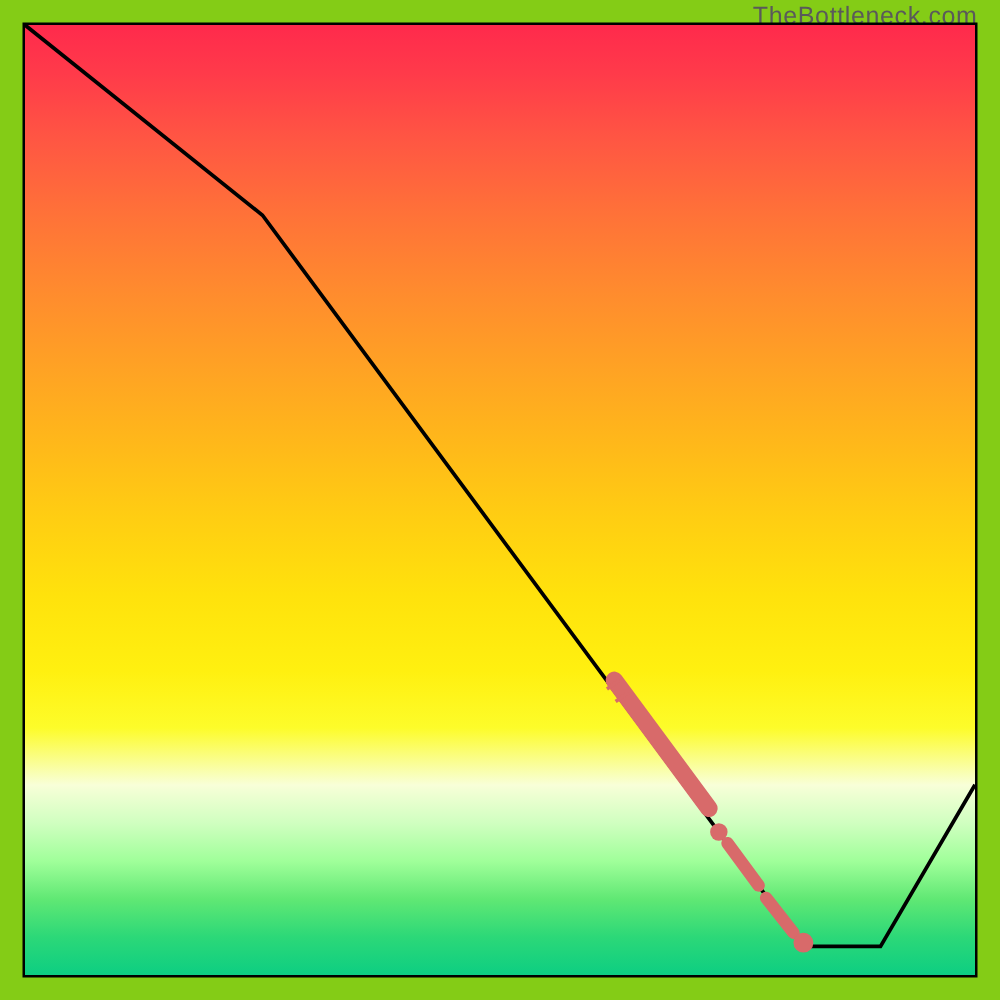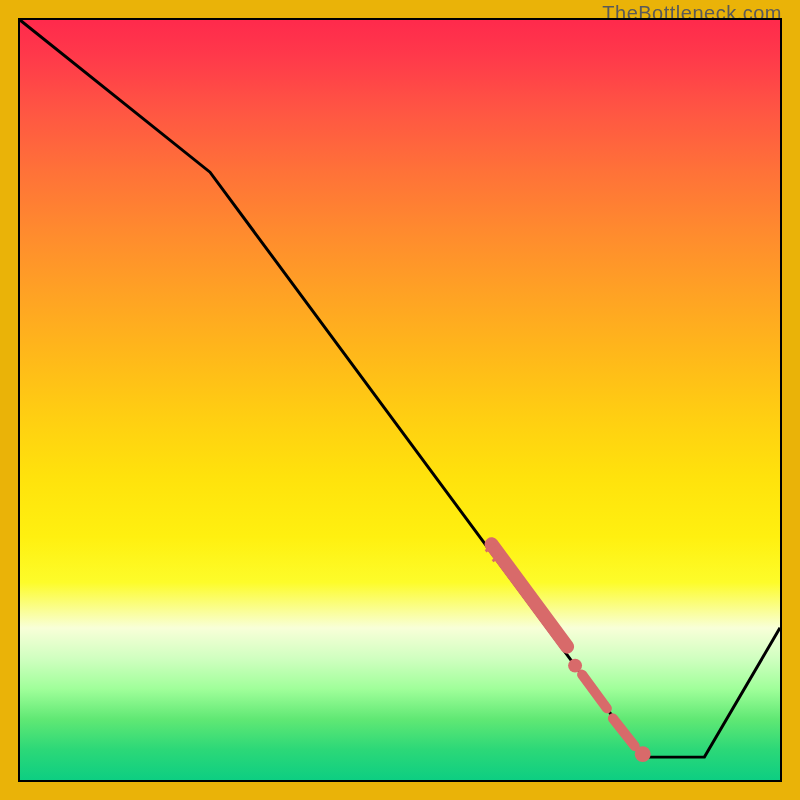--- a/index.html
+++ b/index.html
@@ -10,21 +10,21 @@
     body {
       width: 800px;
       height: 800px;
       position: relative;
       font-family: Arial, sans-serif;
     }
     .chart-container {
       position: relative;
       width: 800px;
       height: 800px;
-      background: #eab308;
+      background: #84cc16;
     }
     .plot-area {
       position: absolute;
       top: 18px;
       left: 18px;
       width: 764px;
       height: 764px;
       background: linear-gradient(to bottom,
         #ff2a4c 0%,
         #ff3a4a 5%,

